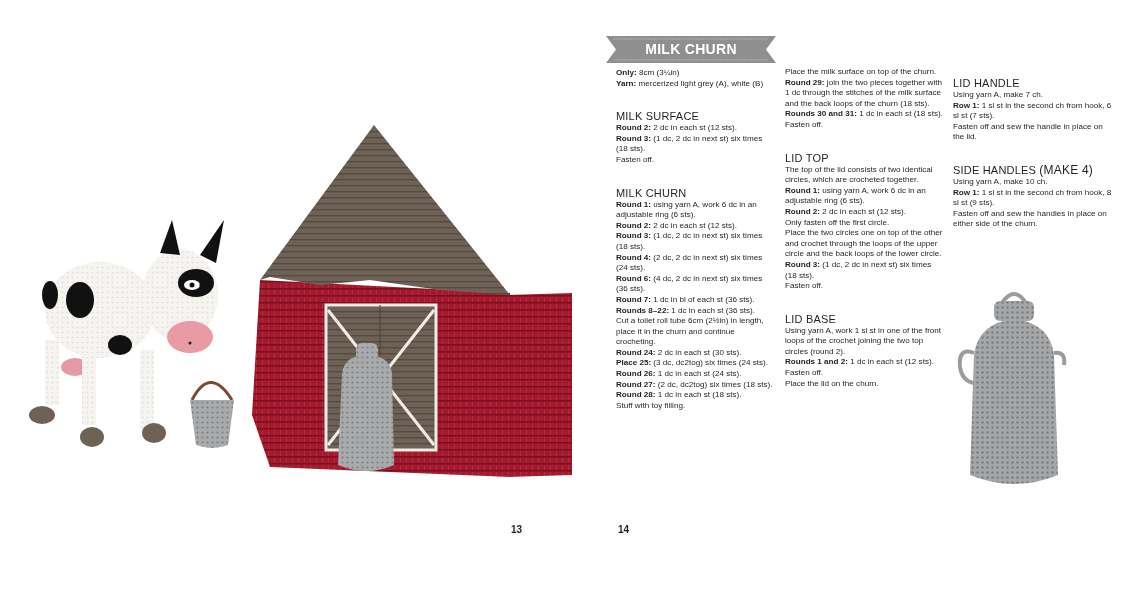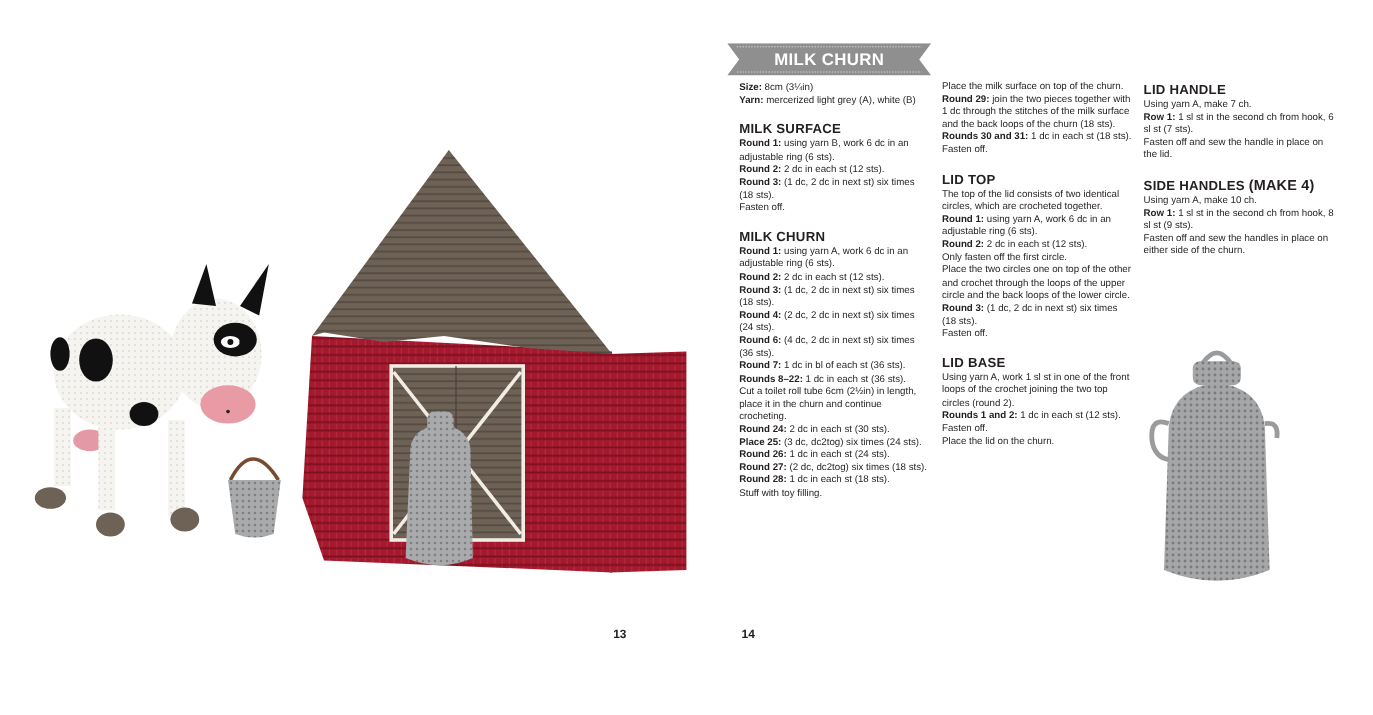--- a/index.html
+++ b/index.html
@@ -14,21 +14,21 @@
   .page-num { position: absolute; top: 524px; font-size: 10px; font-weight: bold; color: #231f20; }
 
   
   .banner { position: absolute; left: 606px; top: 36px; width: 170px; height: 27px; }
   .banner-text { position: absolute; left: 0; top: 0; width: 170px; height: 27px; line-height: 27px;
                  text-align: center; color: #fff; font-weight: bold; font-size: 14px; letter-spacing: 0.3px; }
 
   .col { position: absolute; font-size: 8.1px; line-height: 10.6px; color: #231f20; }
   .col p { margin: 0; }
   .col .gap { height: 10px; }
-  .col .h { font-size: 11px; line-height: 14px; margin-top: 2px; letter-spacing: 0.2px; font-weight: bold; }
+  .col .h { font-size: 11px; line-height: 14px; margin-top: 10px; letter-spacing: 0.2px; }
   .col .h small { font-size: 12px; }
   .col b { font-weight: bold; }
 </style>
 </head>
 <body>
 
 <div class="spread">
 
   <div class="photo" style="left:20px;top:115px;width:555px;height:370px;">
     <svg width="555" height="370" viewBox="0 0 555 370">
@@ -117,26 +117,25 @@
   <div class="banner">
     <svg width="170" height="27" viewBox="0 0 170 27">
       <polygon points="0,0 170,0 160,13.5 170,27 0,27 10,13.5" fill="#8f8f8f"></polygon>
       <line x1="8" y1="3" x2="162" y2="3" stroke="#d6d6d6" stroke-width="0.8" stroke-dasharray="1.2,1.2"></line>
       <line x1="8" y1="24" x2="162" y2="24" stroke="#d6d6d6" stroke-width="0.8" stroke-dasharray="1.2,1.2"></line>
     </svg>
     <div class="banner-text">MILK CHURN</div>
   </div>
 
   <div class="col" style="left:616px;top:68px;width:160px;">
-    <p><b>Size:</b><span> 8cm (3¼in)</span></p>
+    <p><b>Only:</b><span> 8cm (3¼in)</span></p>
     <p><b>Yarn:</b><span> mercerized light grey (A), white (B)</span></p>
     <div class="gap"></div>
     <p class="h">MILK SURFACE</p>
     <div id="sec-milk_surface">
-        <p><b>Round 1:</b><span> using yarn B, work 6 dc in an adjustable ring (6 sts).</span></p>
         <p><b>Round 2:</b><span> 2 dc in each st (12 sts).</span></p>
         <p><b>Round 3:</b><span> (1 dc, 2 dc in next st) six times (18 sts).</span></p>
         <p><span>Fasten off.</span></p>
       </div>
     <div class="gap"></div>
     <p class="h">MILK CHURN</p>
     <div id="sec-milk_churn">
         <p><b>Round 1:</b><span> using yarn A, work 6 dc in an adjustable ring (6 sts).</span></p>
         <p><b>Round 2:</b><span> 2 dc in each st (12 sts).</span></p>
         <p><b>Round 3:</b><span> (1 dc, 2 dc in next st) six times (18 sts).</span></p>

